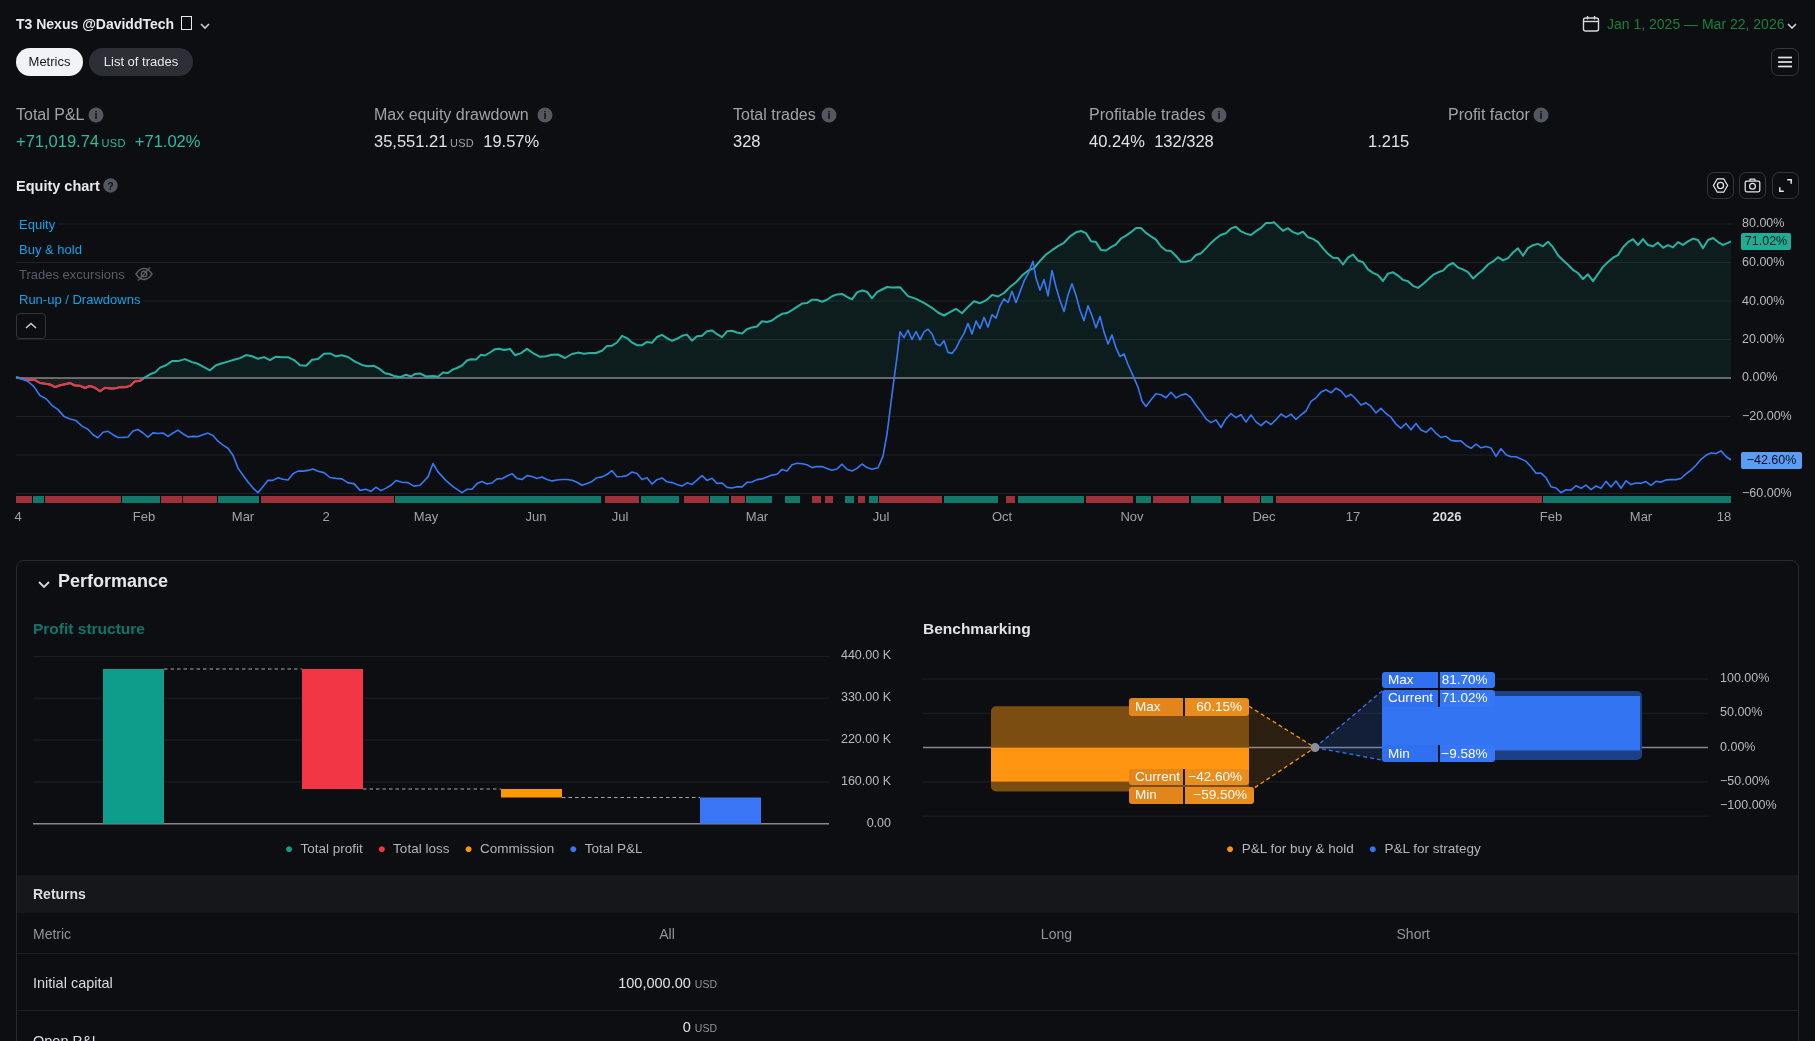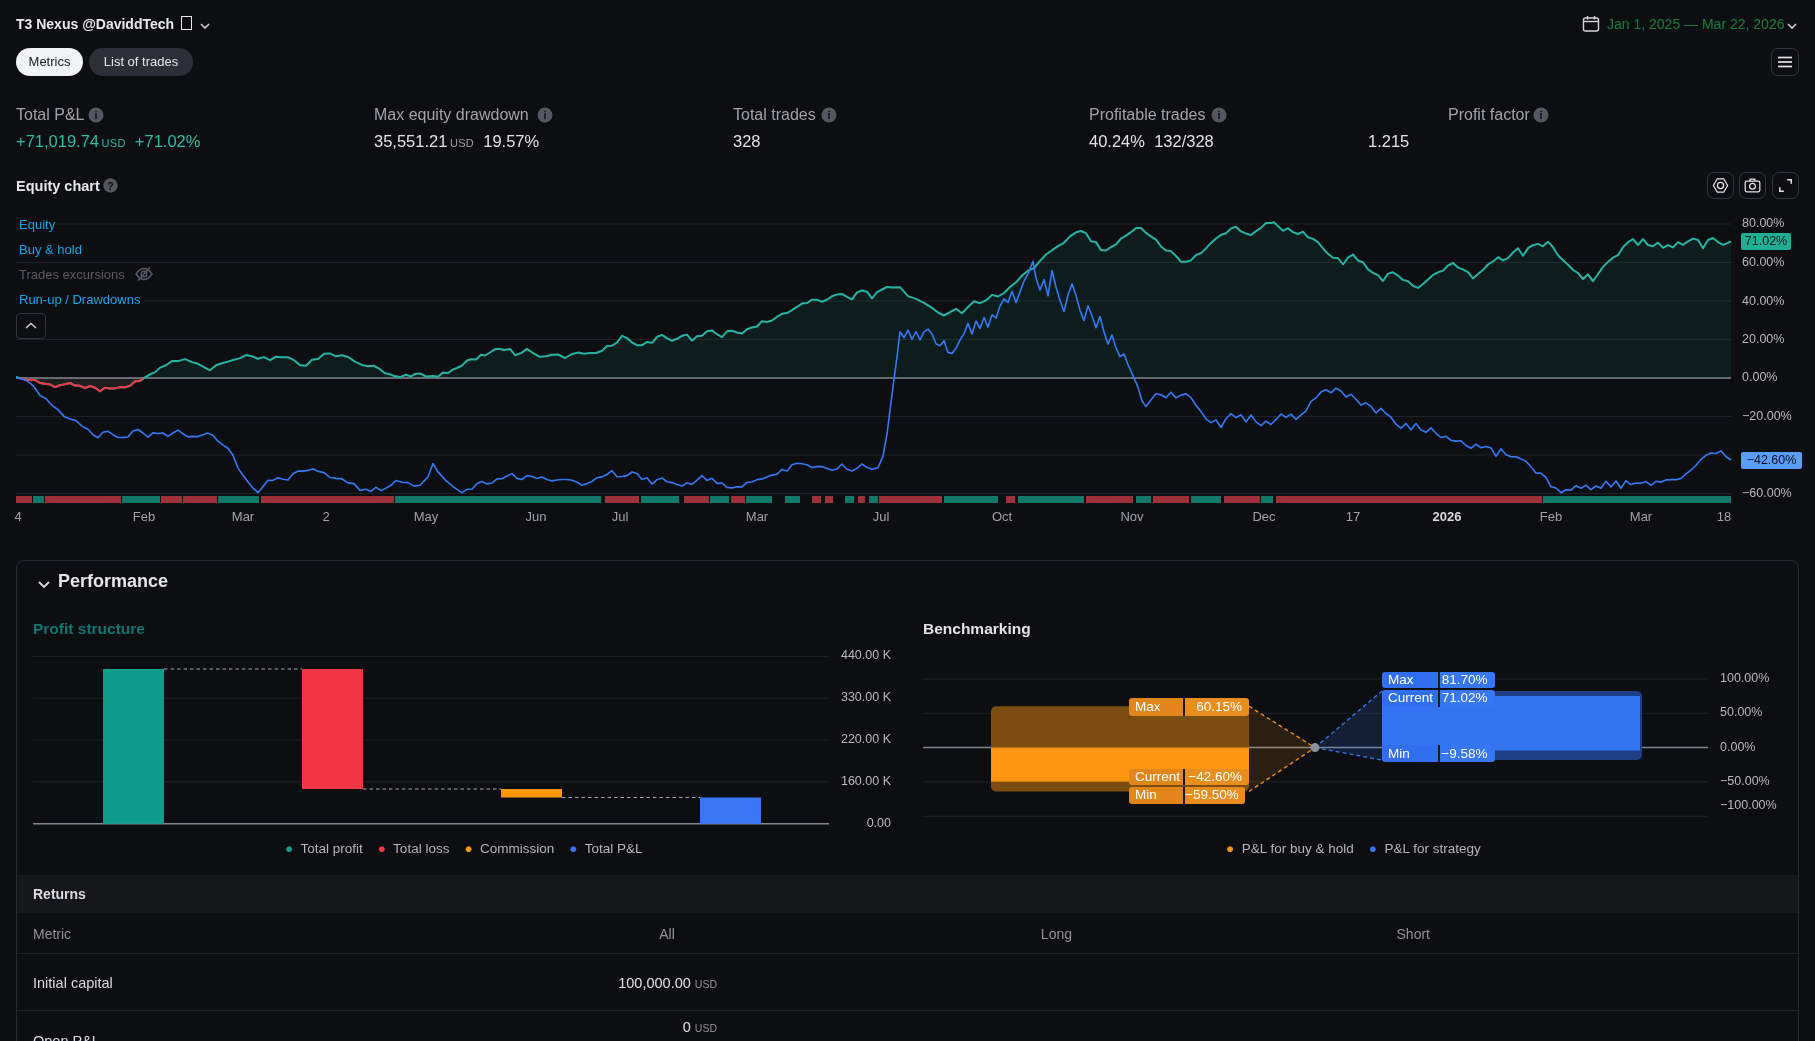--- a/index.html
+++ b/index.html
@@ -249,21 +249,21 @@
 <div style="position:absolute;left:1129px;top:698.0px;height:17.5px;border-radius:3px;overflow:hidden;display:flex;font-size:13.5px;color:#fff;line-height:17.5px;">
     <div style="width:54px;background:#e2861c;padding-left:6px;box-sizing:border-box;">Max</div>
     <div style="width:66px;background:#e98d1e;padding-right:7px;box-sizing:border-box;text-align:right;border-left:2px solid #17181c;">60.15%</div>
   </div>
 <div style="position:absolute;left:1129px;top:768.8px;height:16.5px;border-radius:3px;overflow:hidden;display:flex;font-size:13.5px;color:#fff;line-height:16.5px;">
     <div style="width:54px;background:#e2861c;padding-left:6px;box-sizing:border-box;">Current</div>
     <div style="width:66px;background:#e98d1e;padding-right:7px;box-sizing:border-box;text-align:right;border-left:2px solid #17181c;">−42.60%</div>
   </div>
 <div style="position:absolute;left:1129px;top:787.0px;height:16.5px;border-radius:3px;overflow:hidden;display:flex;font-size:13.5px;color:#fff;line-height:16.5px;">
     <div style="width:54px;background:#e2861c;padding-left:6px;box-sizing:border-box;">Min</div>
-    <div style="width:62px;background:#e98d1e;padding-right:7px;box-sizing:border-box;text-align:right;border-left:2px solid #17181c;">−59.50%</div>
+    <div style="width:71px;background:#e98d1e;padding-right:7px;box-sizing:border-box;text-align:right;border-left:2px solid #17181c;">−59.50%</div>
   </div>
 <div style="position:absolute;left:1382px;top:671.9px;height:16.5px;border-radius:3px;overflow:hidden;display:flex;font-size:13.5px;color:#fff;line-height:16.5px;">
     <div style="width:55.5px;background:#3070f0;padding-left:6px;box-sizing:border-box;">Max</div>
     <div style="width:57px;background:#3677f5;padding-right:7px;box-sizing:border-box;text-align:right;border-left:2px solid #17181c;">81.70%</div>
   </div>
 <div style="position:absolute;left:1382px;top:690.2px;height:16.5px;border-radius:3px;overflow:hidden;display:flex;font-size:13.5px;color:#fff;line-height:16.5px;">
     <div style="width:55.5px;background:#3070f0;padding-left:6px;box-sizing:border-box;">Current</div>
     <div style="width:57px;background:#3677f5;padding-right:7px;box-sizing:border-box;text-align:right;border-left:2px solid #17181c;">71.02%</div>
   </div>
 <div style="position:absolute;left:1382px;top:745.4px;height:17px;border-radius:3px;overflow:hidden;display:flex;font-size:13.5px;color:#fff;line-height:17px;">

